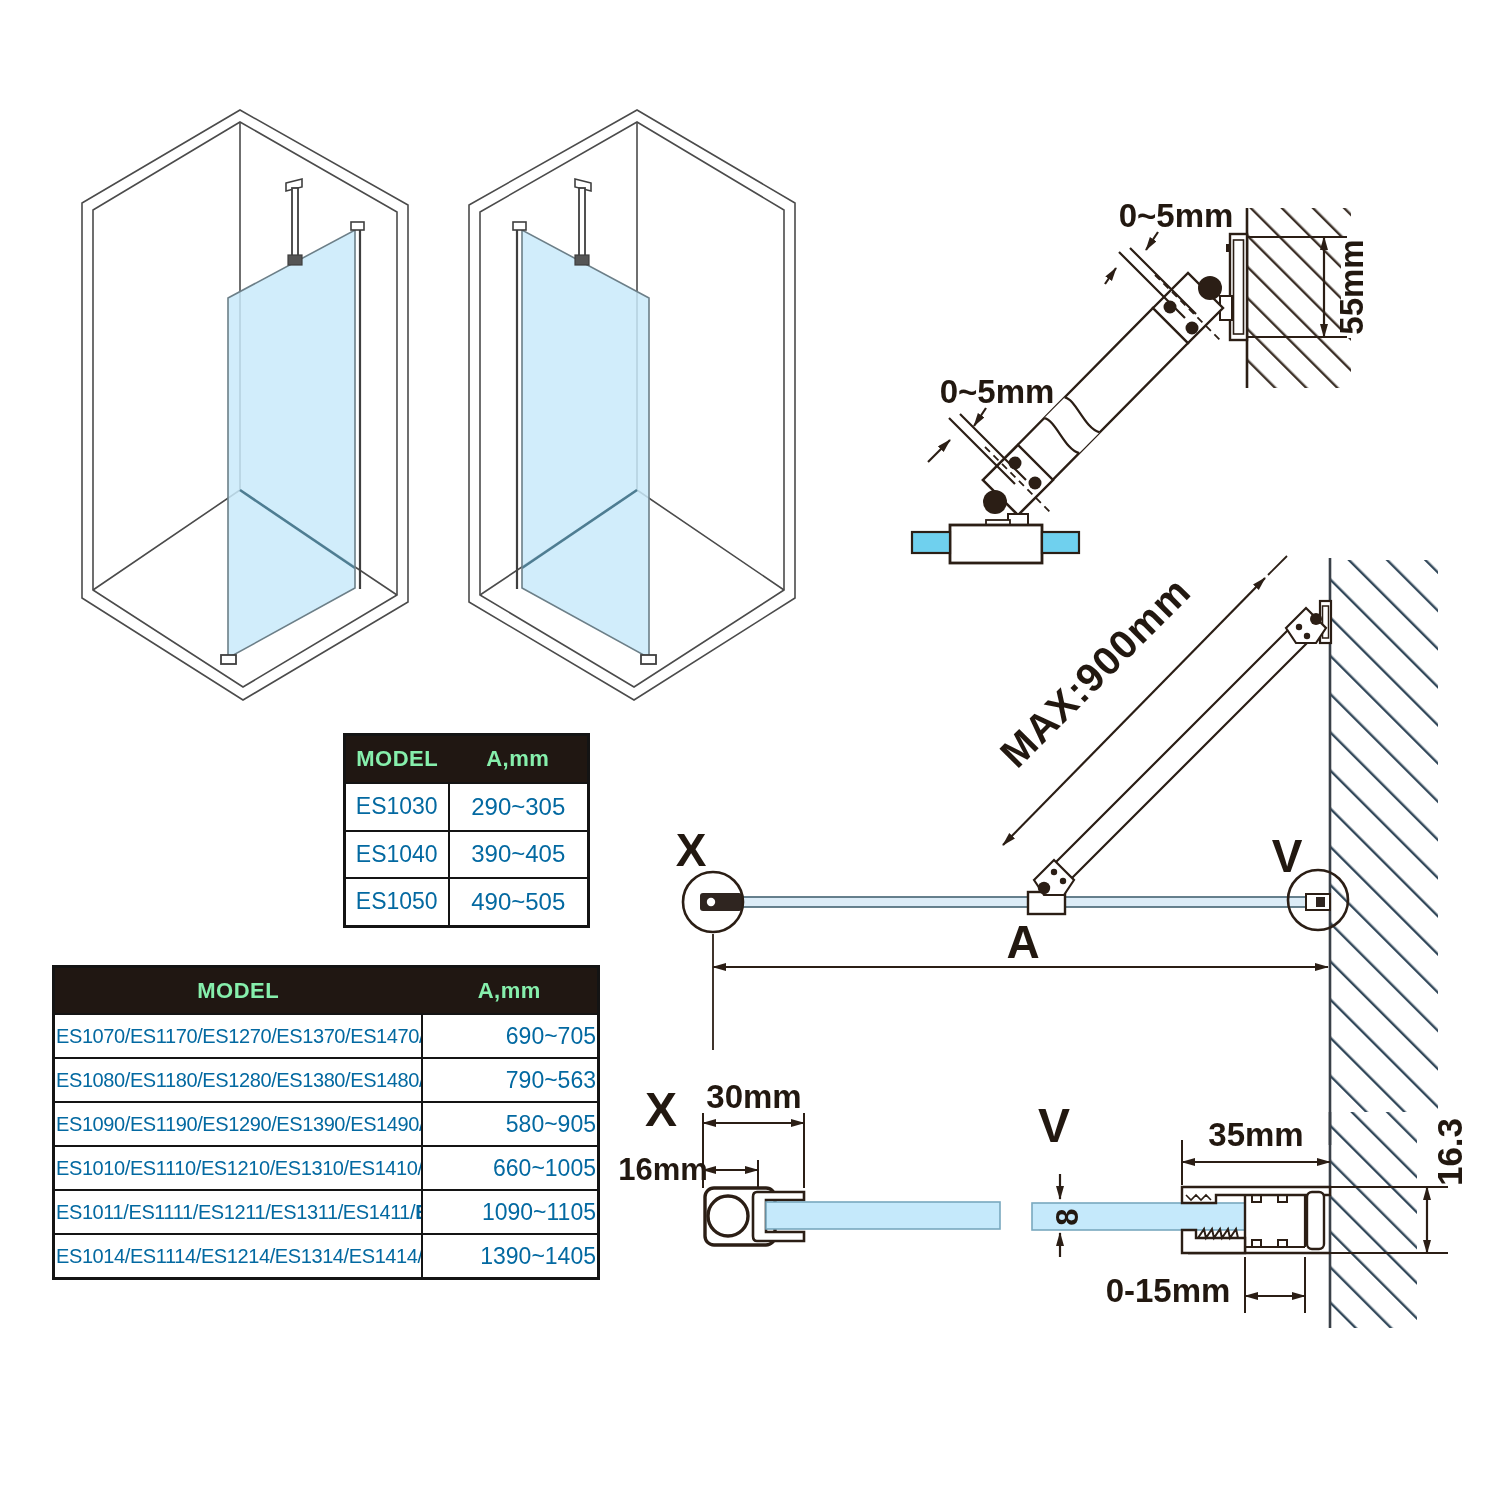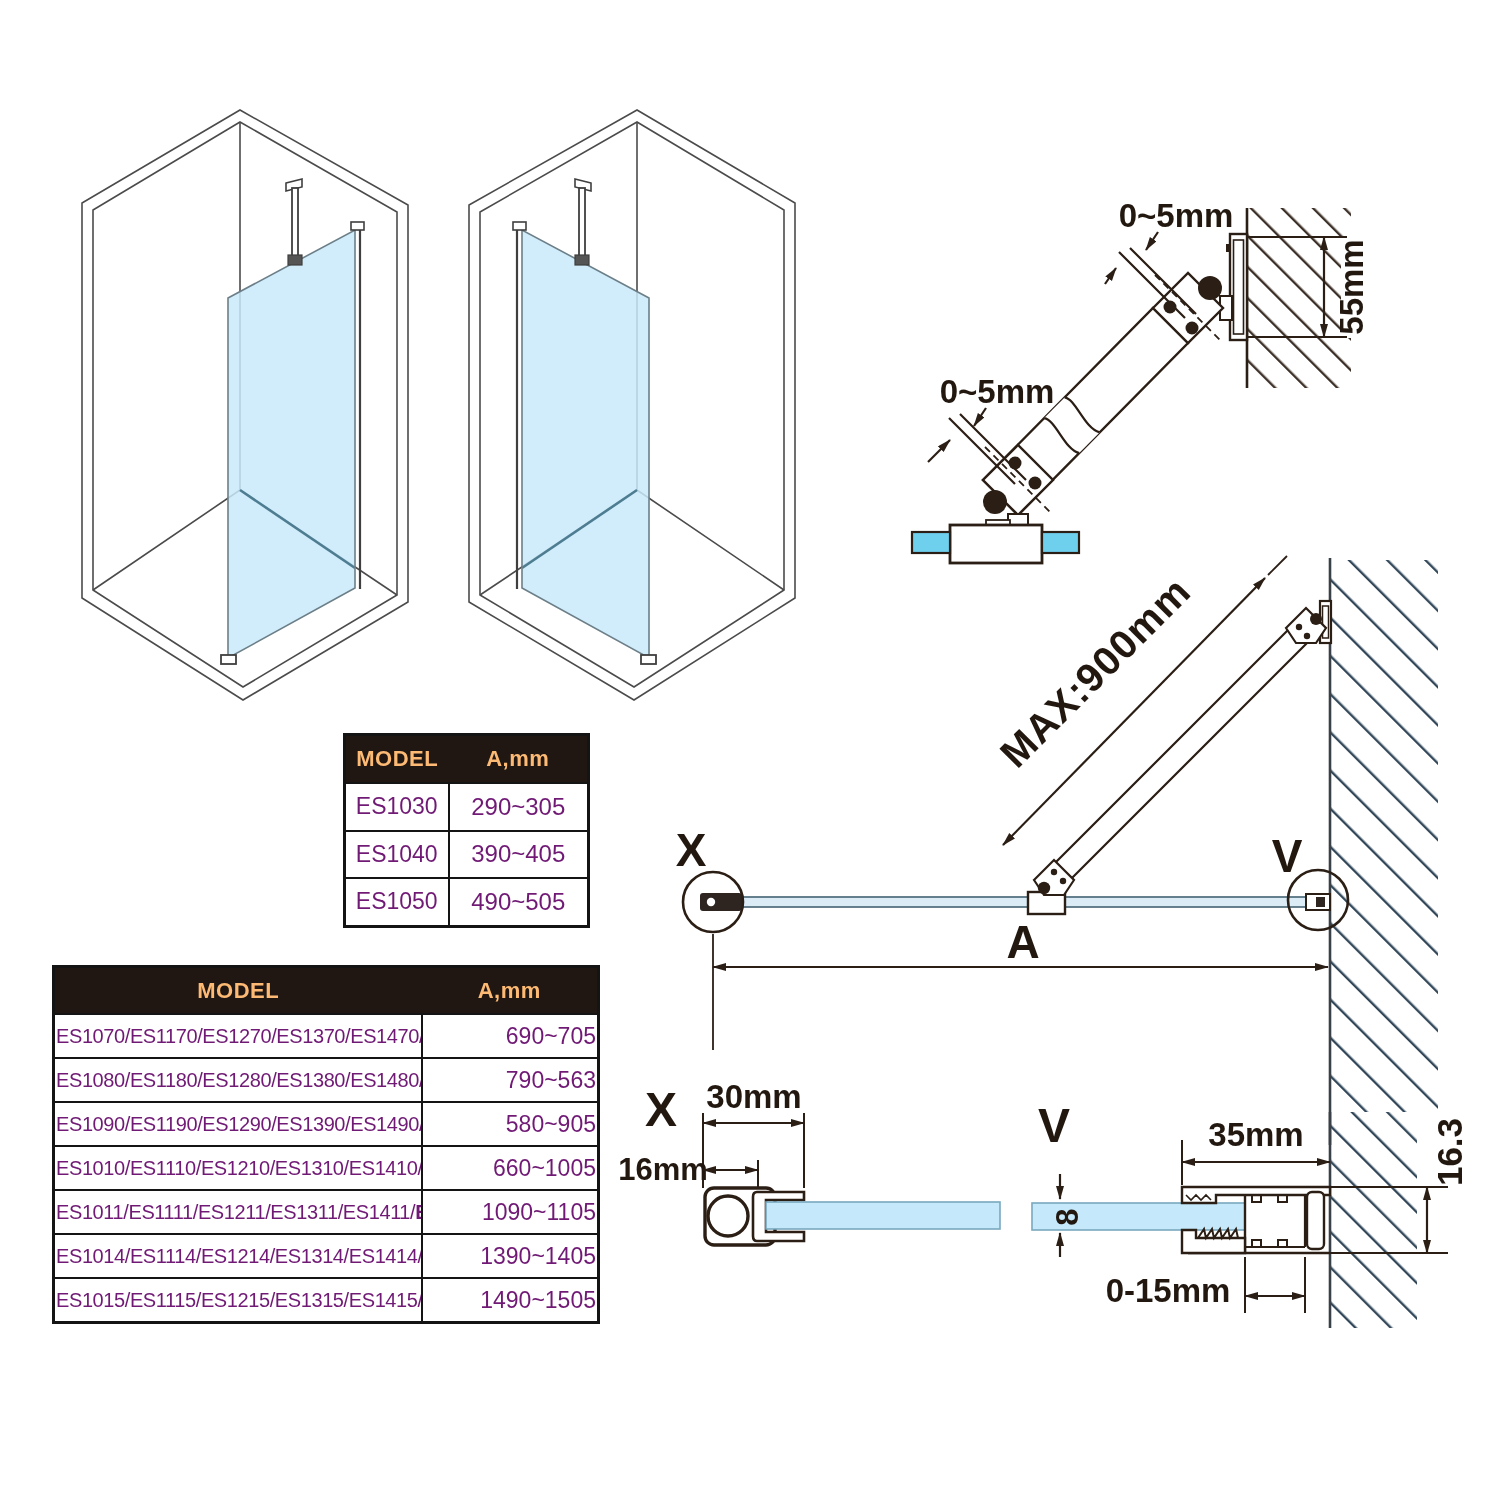--- a/index.html
+++ b/index.html
@@ -10,22 +10,22 @@
   .lbl{font-weight:bold;fill:#221810;}
   .ln{stroke:#2b1e15;fill:none;}
   .fw{fill:#ffffff;stroke:#2b1e15;}
   .fb{fill:#2b1e15;stroke:none;}
   .dash{stroke-dasharray:7,5;}
   .iso-ln{stroke:#4b4b4b;stroke-width:1.6;fill:none;}
   .wallln{stroke:#3a4048;fill:none;}
 
   table{border-collapse:collapse;background:#fff;position:absolute;table-layout:fixed;}
   table{border:3.5px solid #141414;}
-  th{background:#201712;color:#fdba74;font-weight:bold;border:0;text-align:center;}
-  td{border:2.5px solid #141414;text-align:center;color:#701a75;overflow:hidden;white-space:nowrap;}
+  th{background:#201712;color:#86efac;font-weight:bold;border:0;text-align:center;}
+  td{border:2.5px solid #141414;text-align:center;color:#0369a1;overflow:hidden;white-space:nowrap;}
   .mseg-b{font-weight:bold;}
 
   #small-table{left:343px;top:733px;width:247px;}
   #small-table th{height:44px;font-size:22px;letter-spacing:.5px;}
   #small-table td{height:43.5px;}
   #small-table .col-model{width:104px;}
   #small-table td.model-cell{font-size:23px;}
   #small-table td.value-cell{font-size:24px;}
 
   #large-table{left:52px;top:965px;width:548px;}
@@ -288,20 +288,16 @@
           <td class="value-cell">660~1005</td>
         </tr>
         <tr>
           <td class="model-cell"><span>ES1011/ES1111/ES1211/ES1311/ES1411/</span><span class="mseg-b">ES1511</span></td>
           <td class="value-cell">1090~1105</td>
         </tr>
         <tr>
           <td class="model-cell"><span>ES1014/ES1114/ES1214/ES1314/ES1414/</span></td>
           <td class="value-cell">1390~1405</td>
         </tr>
-        <tr>
-          <td class="model-cell"><span>ES1015/ES1115/ES1215/ES1315/ES1415/</span></td>
-          <td class="value-cell">1490~1505</td>
-        </tr>
       </tbody>
     </table>
 
 </div>
 
 </body></html>

